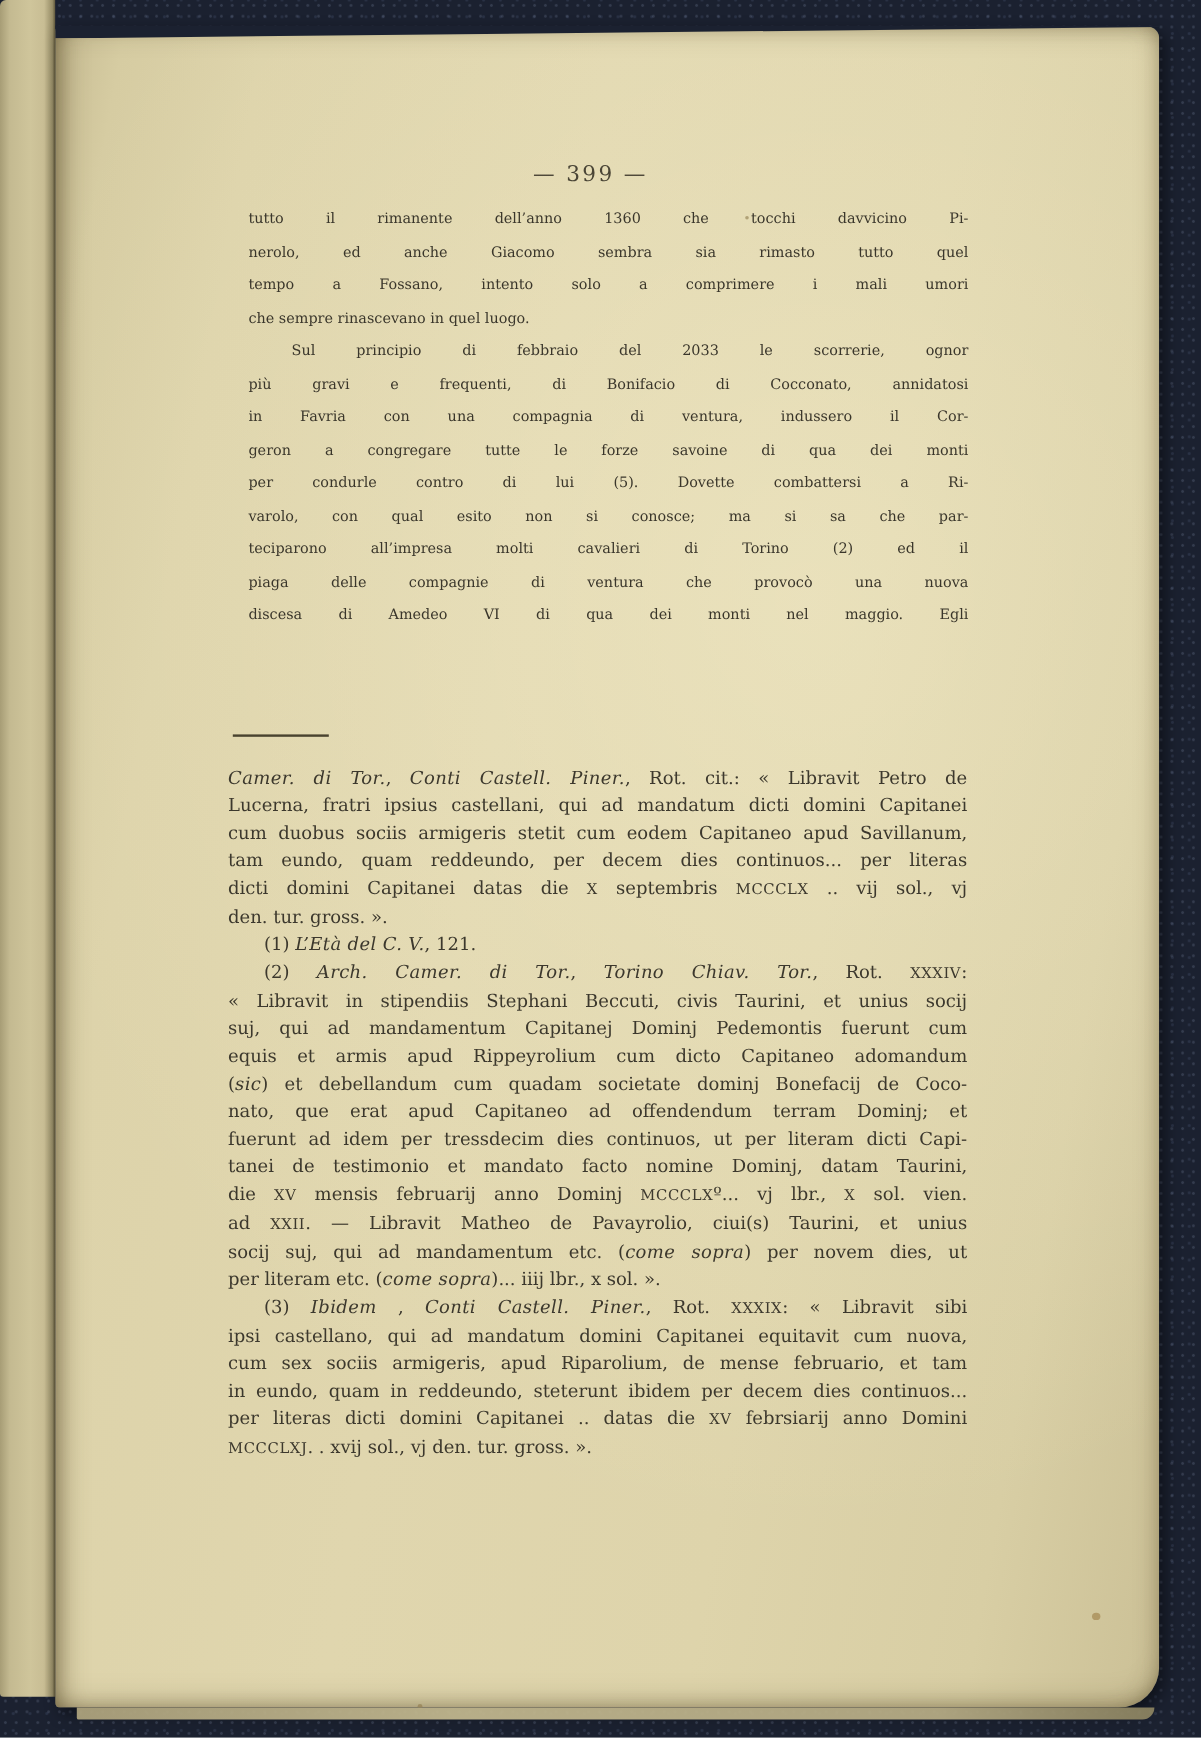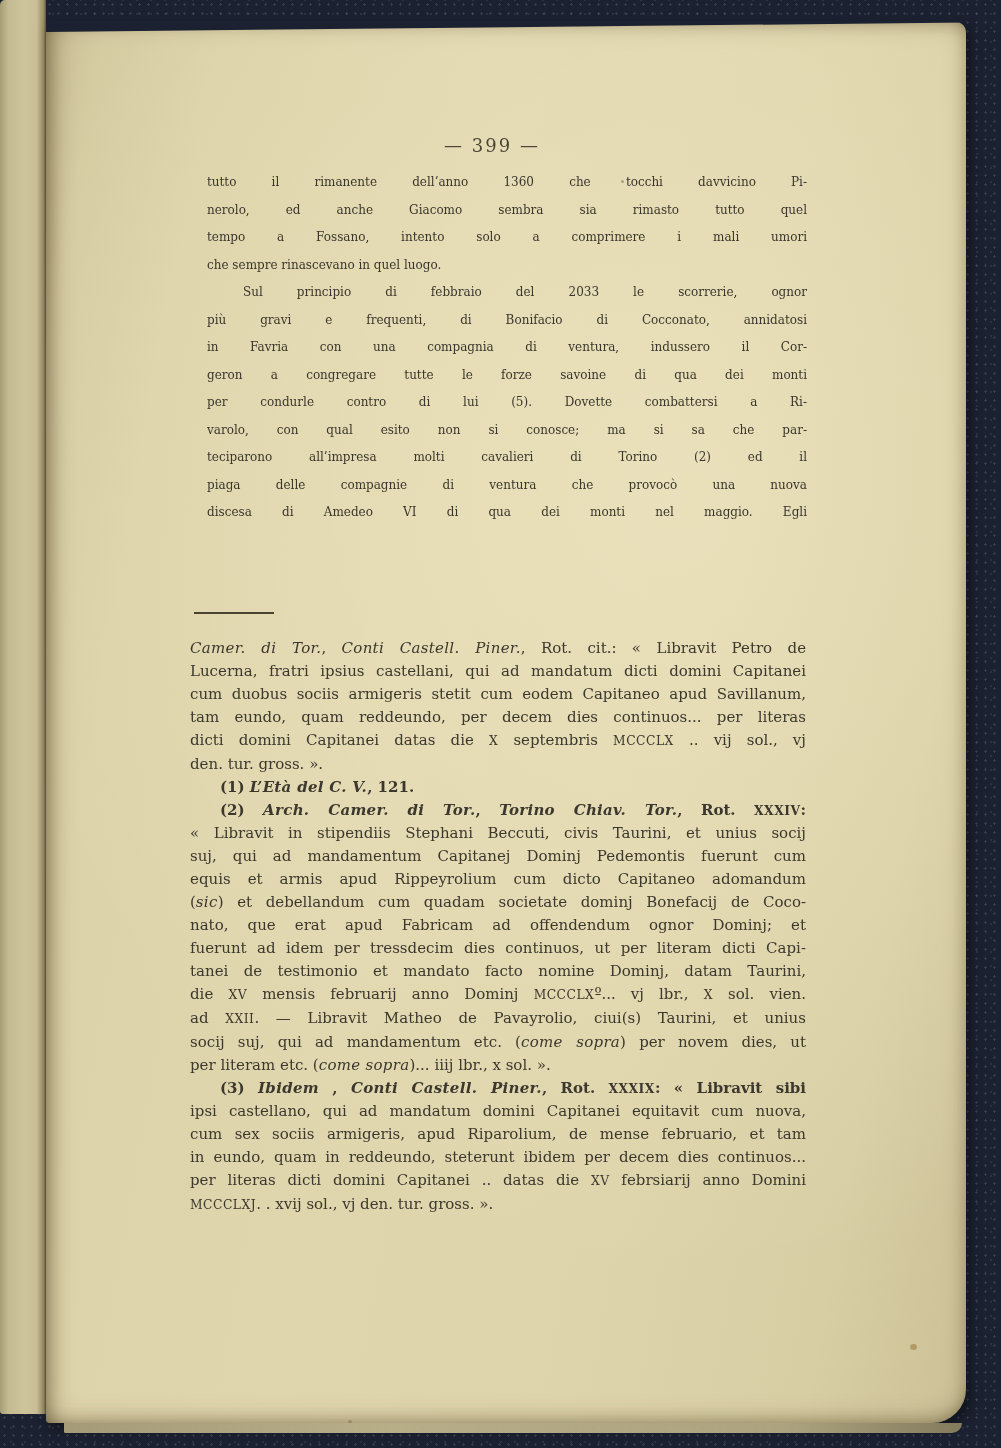--- a/index.html
+++ b/index.html
@@ -64,21 +64,21 @@
   .foot-block{
     position:absolute;left:190px;top:637px;width:616px;
     font-size:15px;line-height:23px;color:#3c382d;
   }
   .jline{
     text-align:justify;text-align-last:justify;
     white-space:normal;
   }
   .jline.lastline{text-align-last:left;}
   .jline.ifirst{text-indent:36px;}
-  .foot-block .jline.ifirst{text-indent:30px;font-weight:bold;}
+  .foot-block .jline.ifirst{text-indent:30px;}
   .jline small{font-size:.82em;letter-spacing:.5px;}
   .jline i{letter-spacing:.3px;}
   
   .spot{position:absolute;border-radius:50%;}
   .spot-a{left:864px;top:1322px;width:7px;height:6px;background:rgba(146,110,50,.5);}
   .spot-b{left:302px;top:1398px;width:4px;height:4px;background:rgba(120,95,45,.38);}
   .spot-c{left:575px;top:158px;width:3px;height:3px;background:rgba(110,88,42,.45);}
 </style>
 </head>
 <body>
@@ -131,21 +131,21 @@
       </div>
     <div>
         <div class="jline ifirst lastline">(1) <i>L’Età del C. V.</i>, 121.</div>
       </div>
     <div>
         <div class="jline ifirst">(2) <i>Arch. Camer. di Tor.</i>, <i>Torino Chiav. Tor.</i>, Rot. <small>XXXIV</small>:</div>
         <div class="jline">« Libravit in stipendiis Stephani Beccuti, civis Taurini, et unius socij</div>
         <div class="jline">suj, qui ad mandamentum Capitanej Dominj Pedemontis fuerunt cum</div>
         <div class="jline">equis et armis apud Rippeyrolium cum dicto Capitaneo adomandum</div>
         <div class="jline">(<i>sic</i>) et debellandum cum quadam societate dominj Bonefacij de Coco-</div>
-        <div class="jline">nato, que erat apud Fabricam ad offendendum ognor Dominj; et</div>
+        <div class="jline">nato, que erat apud Capitaneo ad offendendum terram Dominj; et</div>
         <div class="jline">fuerunt ad idem per tressdecim dies continuos, ut per literam dicti Capi-</div>
         <div class="jline">tanei de testimonio et mandato facto nomine Dominj, datam Taurini,</div>
         <div class="jline">die <small>XV</small> mensis februarij anno Dominj <small>MCCCLX</small>º... vj lbr., <small>X</small> sol. vien.</div>
         <div class="jline">ad <small>XXII</small>. — Libravit Matheo de Pavayrolio, ciui(s) Taurini, et unius</div>
         <div class="jline">socij suj, qui ad mandamentum etc. (<i>come sopra</i>) per novem dies, ut</div>
         <div class="jline lastline">per literam etc. (<i>come sopra</i>)... iiij lbr., x sol. ».</div>
       </div>
     <div>
         <div class="jline ifirst">(3) <i>Ibidem</i> , <i>Conti Castell. Piner.</i>, Rot. <small>XXXIX</small>: « Libravit sibi</div>
         <div class="jline">ipsi castellano, qui ad mandatum domini Capitanei equitavit cum nuova,</div>

